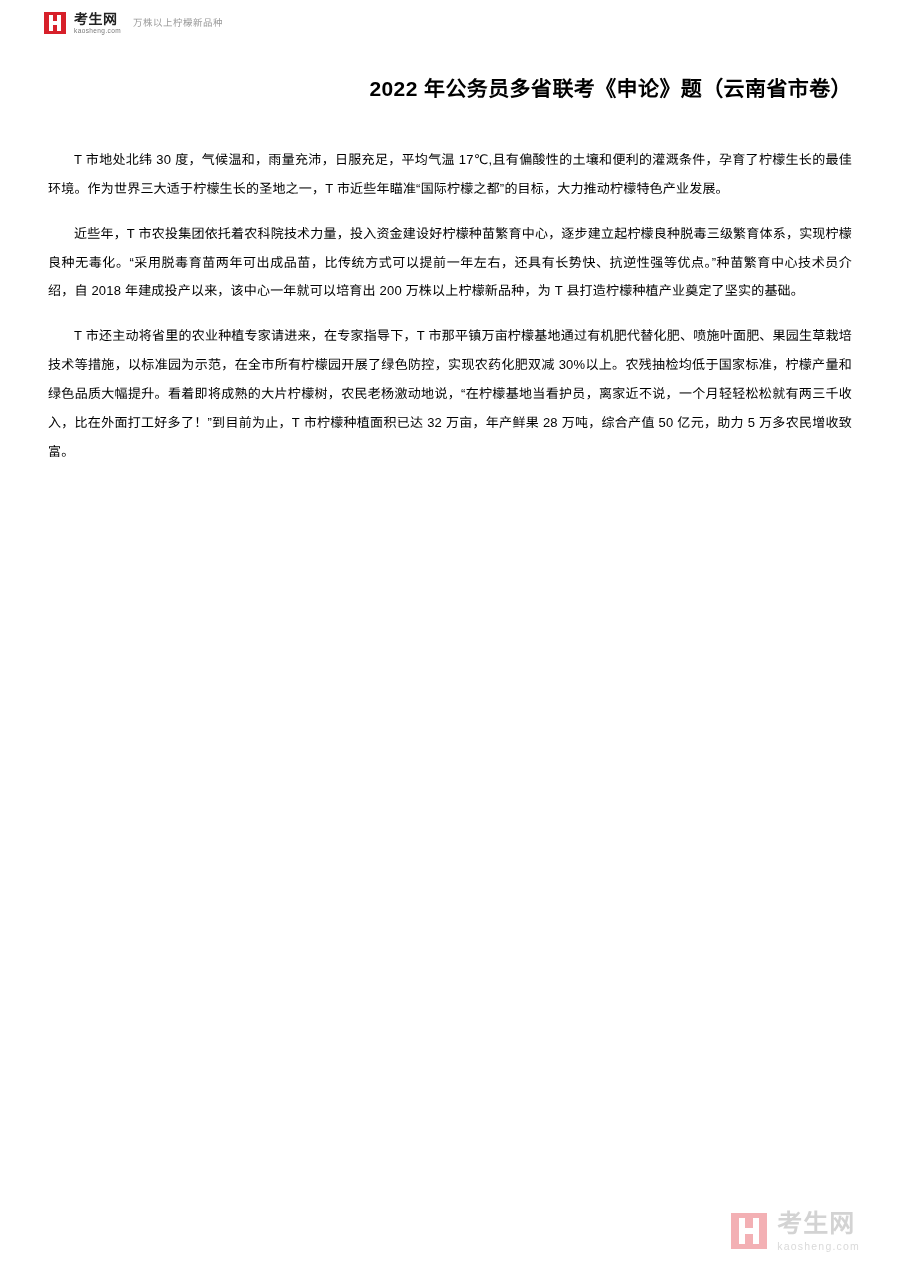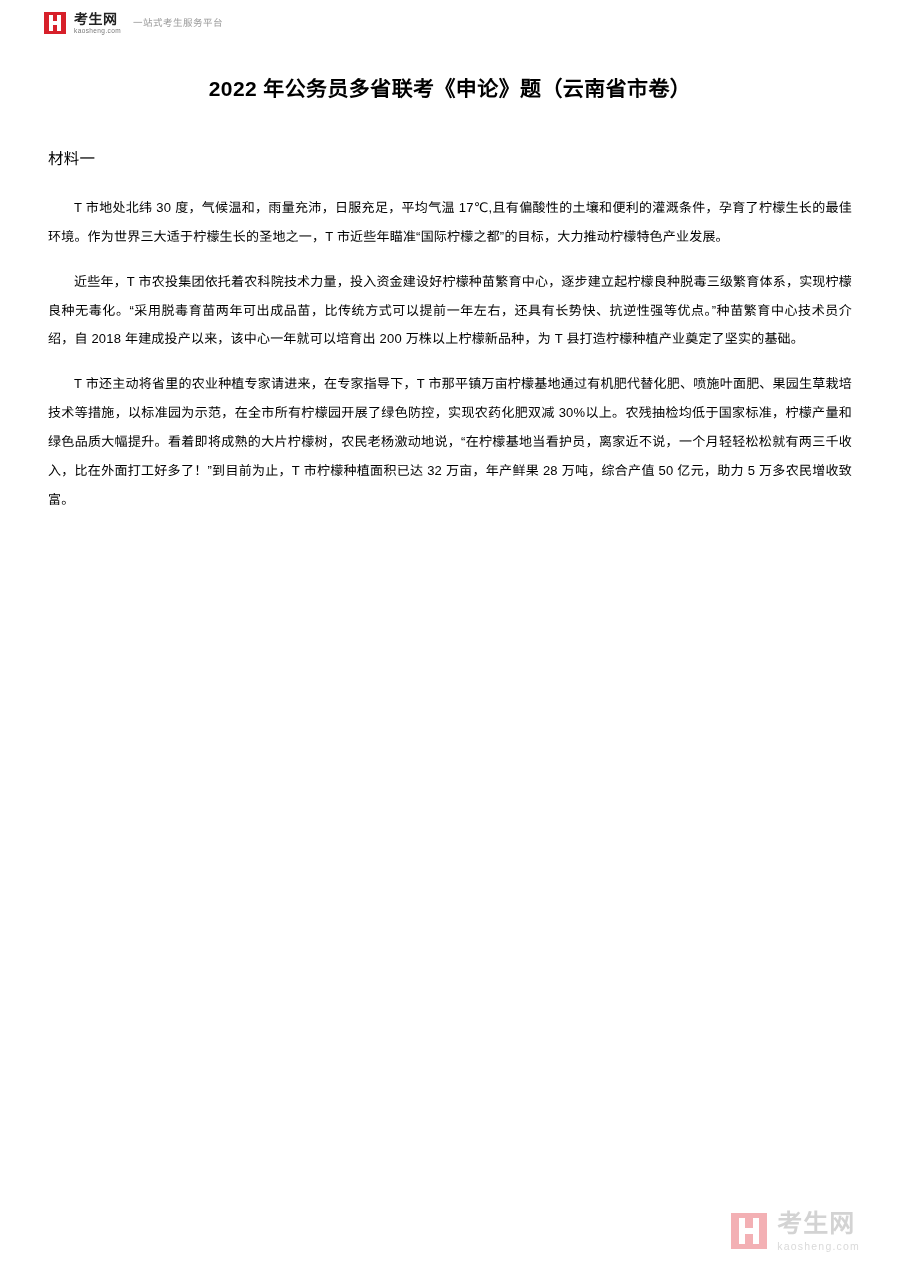--- a/index.html
+++ b/index.html
@@ -85,21 +85,21 @@
   }
 
   
   .doc {
     position: absolute;
     top: 72px;
     left: 48px;
     width: 804px;
   }
   .doc-title {
-    text-align: center;
+    text-align: right;
     font-size: 21px;
     font-weight: bold;
     letter-spacing: 0.4px;
     margin: 0 0 44px 0;
     color: #000;
   }
   .section-label {
     font-size: 15.5px;
     margin: 0 0 26px 0;
     letter-spacing: 0.3px;
@@ -182,27 +182,26 @@
 <body>
 
 <div class="header-bar">
   <span class="logo-mark">
     <span class="logo-bridge"></span>
   </span>
   <span class="logo-text-wrap">
     <span class="logo-name">考生网</span>
     <span class="logo-domain">kaosheng.com</span>
   </span>
-  <span class="logo-slogan">一站式考生服务平台</span>
+  <span class="logo-slogan">万株以上柠檬新品种</span>
 </div>
 
 <div class="doc">
   <h1 class="doc-title">2022 年公务员多省联考《申论》题（云南省市卷）</h1>
 
-  <p class="section-label">材料一</p>
 
   <p class="para">T 市地处北纬 30 度，气候温和，雨量充沛，日服充足，平均气温 17℃,且有偏酸性的土壤和便利的灌溉条件，孕育了柠檬生长的最佳环境。作为世界三大适于柠檬生长的圣地之一，T 市近些年瞄准“国际柠檬之都”的目标，大力推动柠檬特色产业发展。</p>
   <p class="para">近些年，T 市农投集团依托着农科院技术力量，投入资金建设好柠檬种苗繁育中心，逐步建立起柠檬良种脱毒三级繁育体系，实现柠檬良种无毒化。“采用脱毒育苗两年可出成品苗，比传统方式可以提前一年左右，还具有长势快、抗逆性强等优点。”种苗繁育中心技术员介绍，自 2018 年建成投产以来，该中心一年就可以培育出 200 万株以上柠檬新品种，为 T 县打造柠檬种植产业奠定了坚实的基础。</p>
   <p class="para">T 市还主动将省里的农业种植专家请进来，在专家指导下，T 市那平镇万亩柠檬基地通过有机肥代替化肥、喷施叶面肥、果园生草栽培技术等措施，以标准园为示范，在全市所有柠檬园开展了绿色防控，实现农药化肥双减 30%以上。农残抽检均低于国家标准，柠檬产量和绿色品质大幅提升。看着即将成熟的大片柠檬树，农民老杨激动地说，“在柠檬基地当看护员，离家近不说，一个月轻轻松松就有两三千收入，比在外面打工好多了！”到目前为止，T 市柠檬种植面积已达 32 万亩，年产鲜果 28 万吨，综合产值 50 亿元，助力 5 万多农民增收致富。</p>
 </div>
 
 <div class="watermark">
   <span class="wm-mark">
     <span class="wm-bridge"></span>
   </span>

